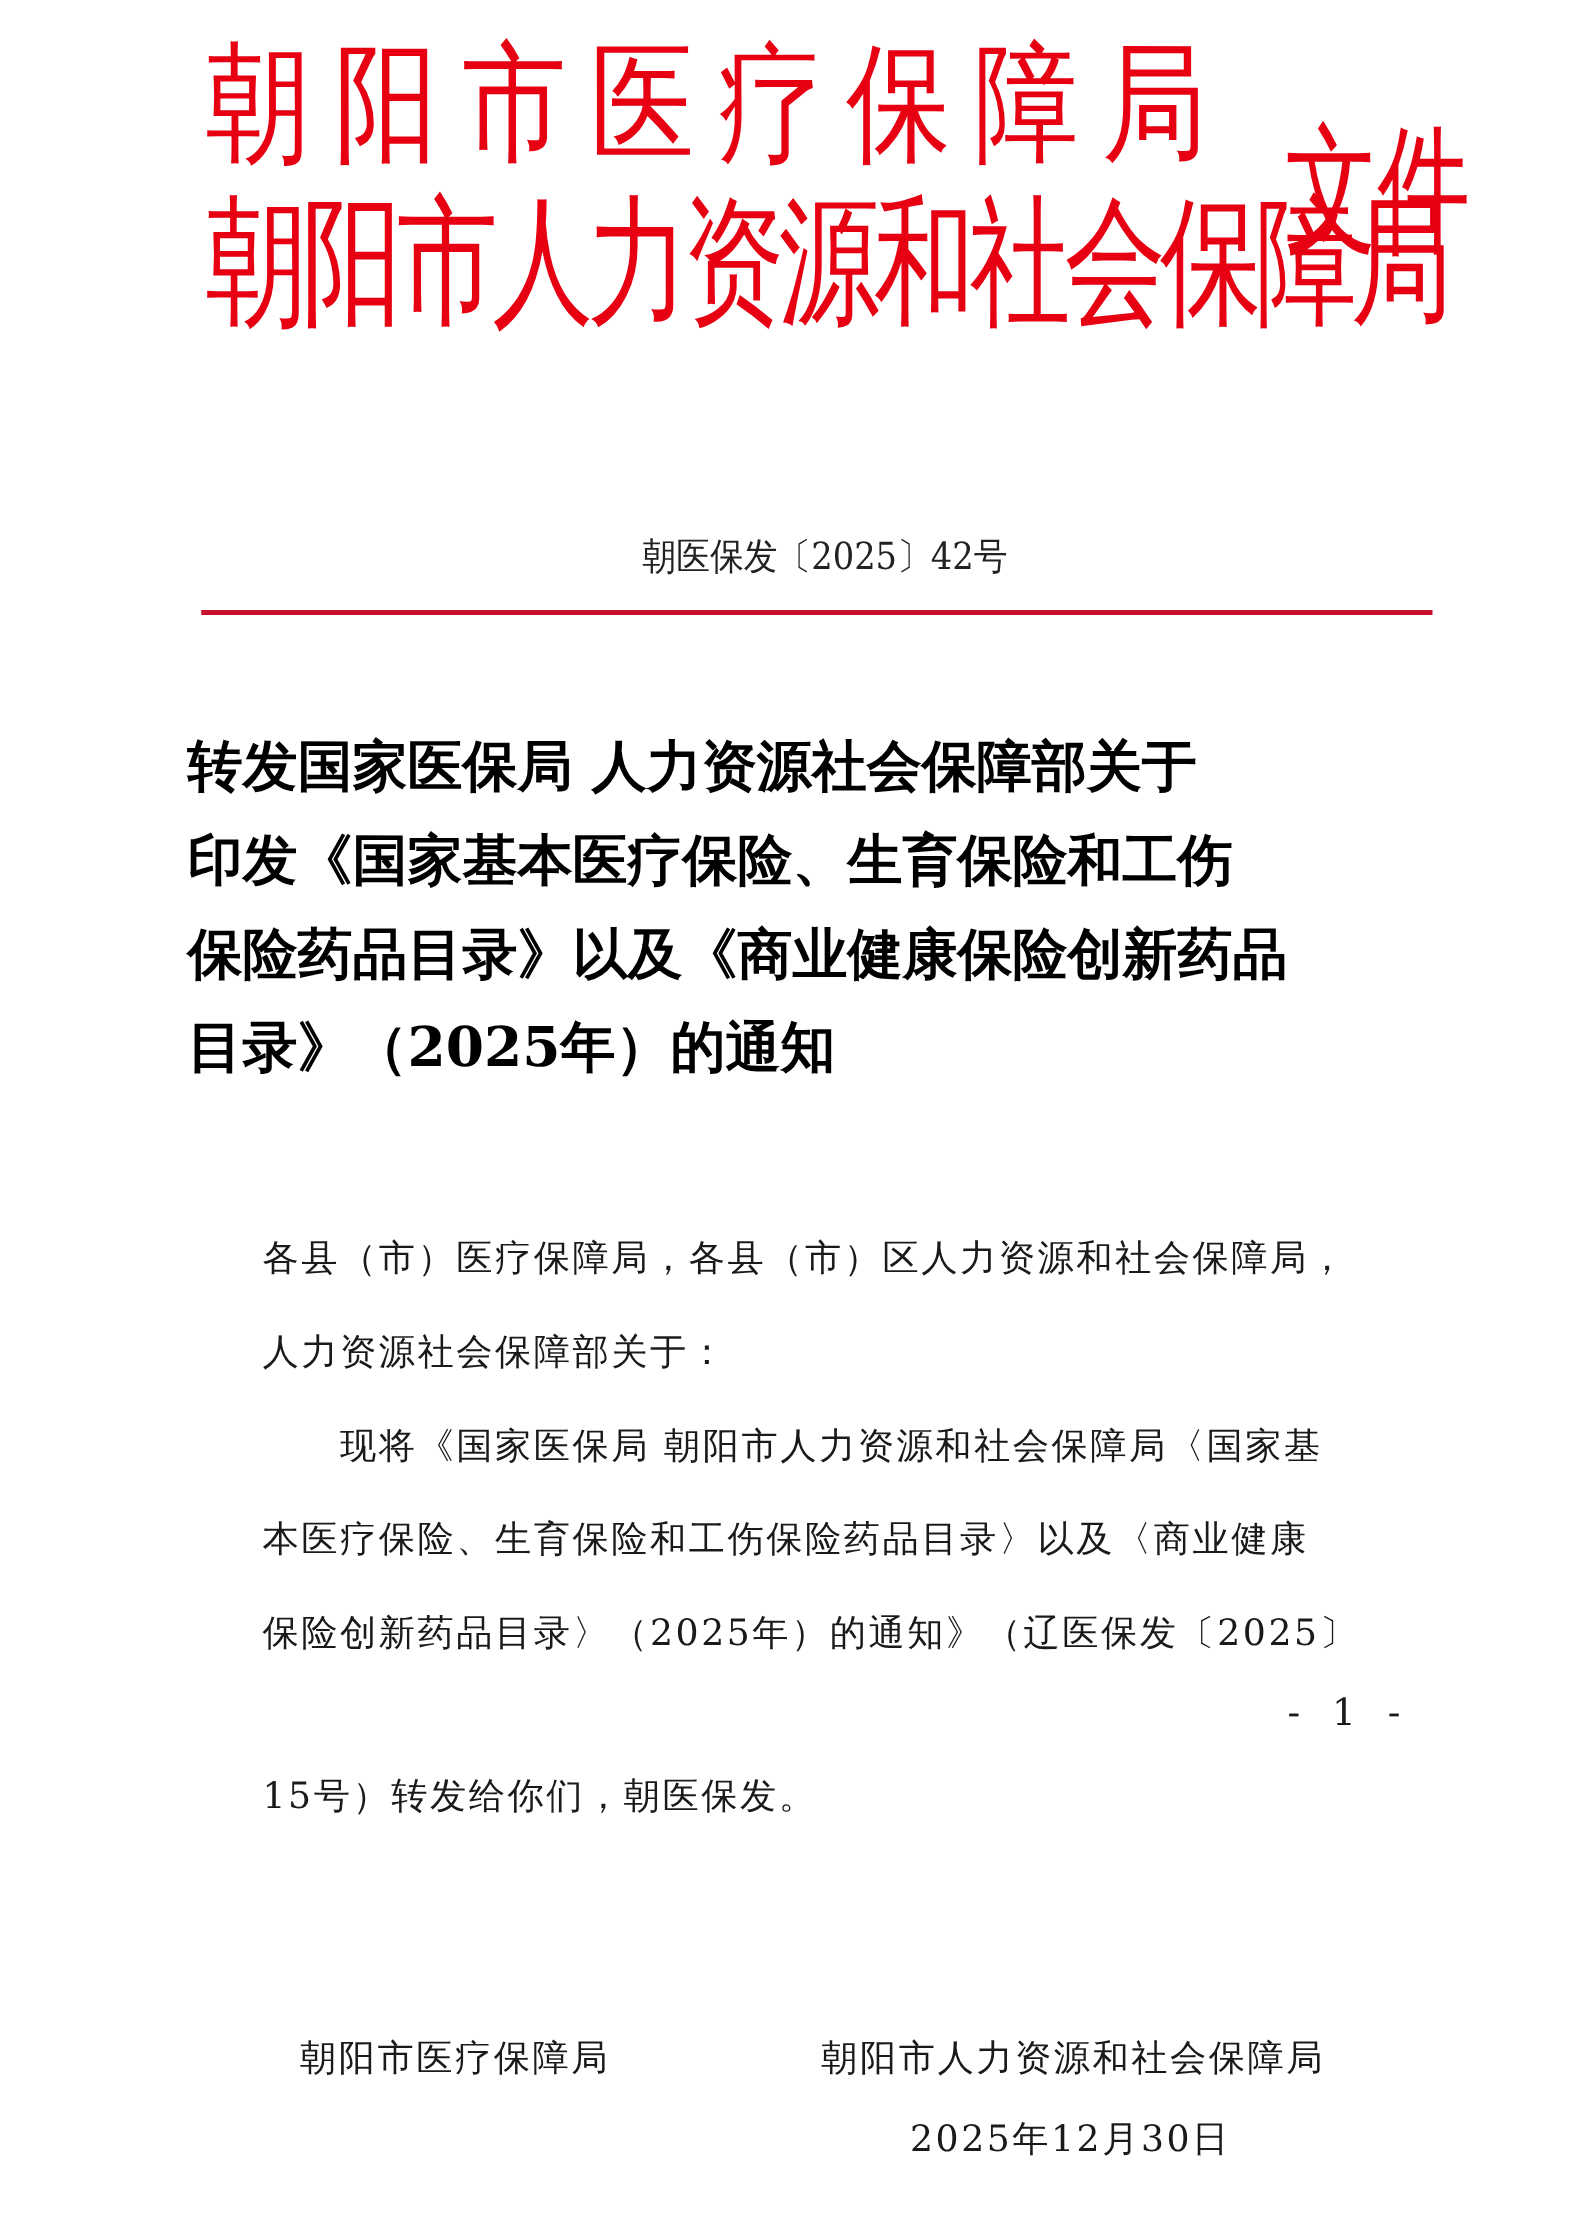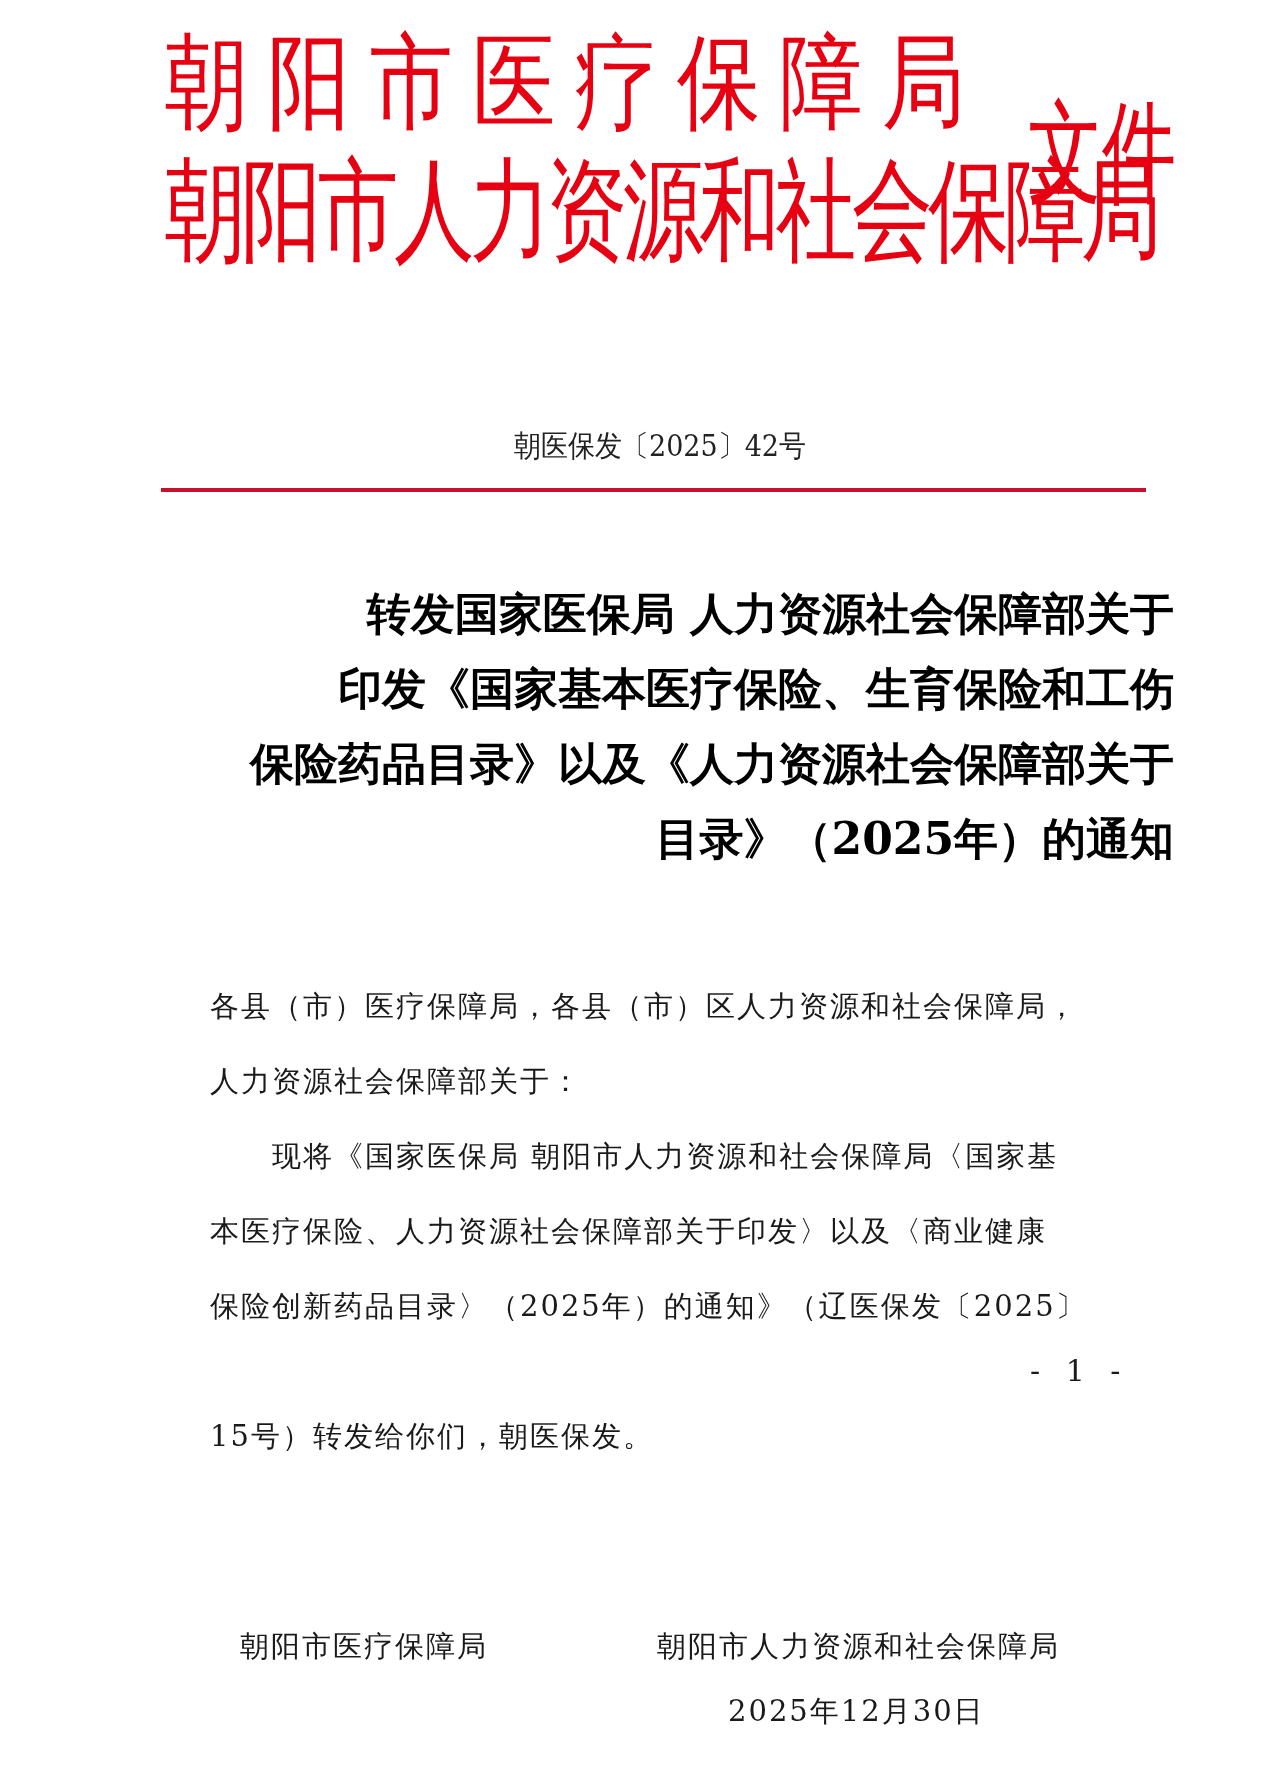--- a/index.html
+++ b/index.html
@@ -10,48 +10,48 @@
          font-weight:normal; white-space:nowrap; transform-origin:left top; }
   #hdr1 { left:165px; top:28px; font-size:104px; line-height:108px; letter-spacing:24px;
           transform:scaleX(0.80); }
   #hdr2 { left:165px; top:150px; font-size:112px; line-height:120px; letter-spacing:-6px;
           transform:scaleX(0.72); }
   #hdr-suffix { left:1028px; top:92px; font-size:112px; line-height:120px;
           transform:scaleX(0.66); }
   #docno { left:0; width:1320px; top:428px; text-align:center; font-size:30px; line-height:36px;
            color:#222; transform:scaleX(0.9); transform-origin:center top; }
   #redrule { left:161px; top:488px; width:985px; height:4px; background:#c8102e; }
-  .title { left:164px; width:1010px; text-align:right; font-size:44px; line-height:52px;
+  .title { left:150px; width:1010px; text-align:left; font-size:44px; line-height:52px;
            font-weight:bold; color:#000; white-space:nowrap; }
   .body-line { left:172px; font-size:29px; line-height:36px; letter-spacing:2px; color:#1a1a1a; white-space:nowrap;margin-left:38px; }
   #pageno { left:1030px; top:1353px; font-size:30px; line-height:36px; color:#1a1a1a; letter-spacing:8px; }
   .sig { font-size:29px; line-height:36px; letter-spacing:2px; color:#1a1a1a; white-space:nowrap; }
 </style>
 </head>
 <body>
 
 <div>
 
   <div class="abs hdr" id="hdr1">朝阳市医疗保障局</div>
   <div class="abs hdr" id="hdr2">朝阳市人力资源和社会保障局</div>
   <div class="abs hdr" id="hdr-suffix">文件</div>
 
   <div class="abs" id="docno">朝医保发〔2025〕42号</div>
 
   <div class="abs" id="redrule"></div>
 
   <div class="abs title" style="top:588px">转发国家医保局 人力资源社会保障部关于</div>
   <div class="abs title" style="top:663px">印发《国家基本医疗保险、生育保险和工伤</div>
-  <div class="abs title" style="top:738px">保险药品目录》以及《人力资源社会保障部关于</div>
+  <div class="abs title" style="top:738px">保险药品目录》以及《商业健康保险创新药品</div>
   <div class="abs title" style="top:813px">目录》（2025年）的通知</div>
 
   <div class="abs body-line" style="top:988px">各县（市）医疗保障局，各县（市）区人力资源和社会保障局，</div>
   <div class="abs body-line" style="top:1063px">人力资源社会保障部关于：</div>
   <div class="abs body-line" style="top:1138px">　　现将《国家医保局 朝阳市人力资源和社会保障局〈国家基</div>
-  <div class="abs body-line" style="top:1213px">本医疗保险、人力资源社会保障部关于印发〉以及〈商业健康</div>
+  <div class="abs body-line" style="top:1213px">本医疗保险、生育保险和工伤保险药品目录〉以及〈商业健康</div>
   <div class="abs body-line" style="top:1288px">保险创新药品目录〉（2025年）的通知》（辽医保发〔2025〕</div>
 
   <div class="abs" id="pageno">- 1 -</div>
 
   <div class="abs body-line" style="top:1418px">15号）转发给你们，朝医保发。</div>
 
   <div class="abs sig" style="left:240px; top:1628px">朝阳市医疗保障局</div>
   <div class="abs sig" style="left:657px; top:1628px">朝阳市人力资源和社会保障局</div>
   <div class="abs sig" style="left:728px; top:1693px">2025年12月30日</div>
 

